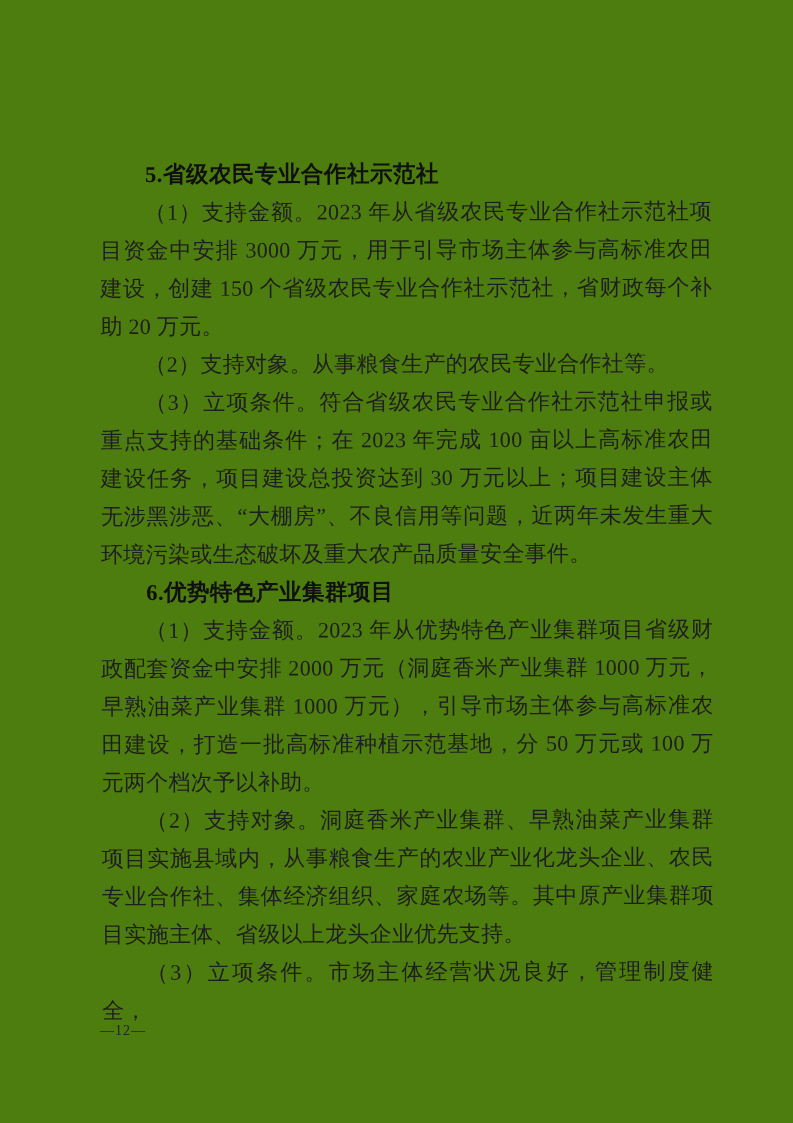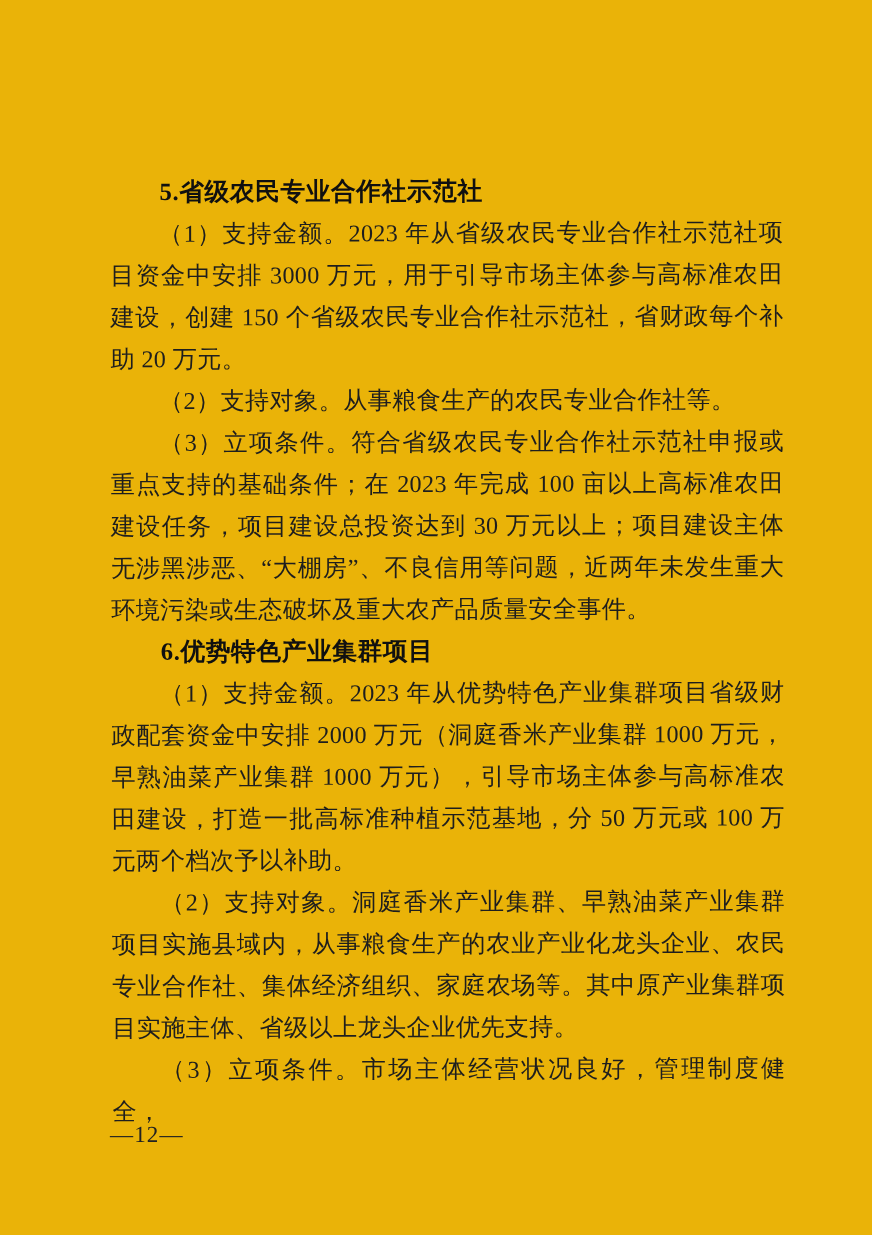--- a/index.html
+++ b/index.html
@@ -11,21 +11,21 @@
     width: 793px;
     height: 1123px;
     position: relative;
     overflow: hidden;
     font-family: "Liberation Serif", "DejaVu Serif", serif;
     color: #1e1e1e;
   }
   .sheet {
     position: absolute;
     inset: 0;
-    background: #eab308;
+    background: #4d7c0f;
   }
   .content {
     position: absolute;
     left: 100px;
     top: 156px;
     width: 612px;
     transform: rotate(-0.15deg);
     transform-origin: top left;
   }
   .section-heading {
@@ -44,21 +44,21 @@
     text-align: justify;
     text-justify: inter-character;
     text-indent: 2em;
     letter-spacing: 0.3px;
     word-break: break-all;
   }
   .page-number {
     position: absolute;
     left: 100px;
     top: 1016px;
-    font-size: 21px;
+    font-size: 14px;
     line-height: 30px;
     letter-spacing: 1px;
     color: #222222;
   }
 </style>
 </head>
 <body>
 
 <div class="sheet">
 

